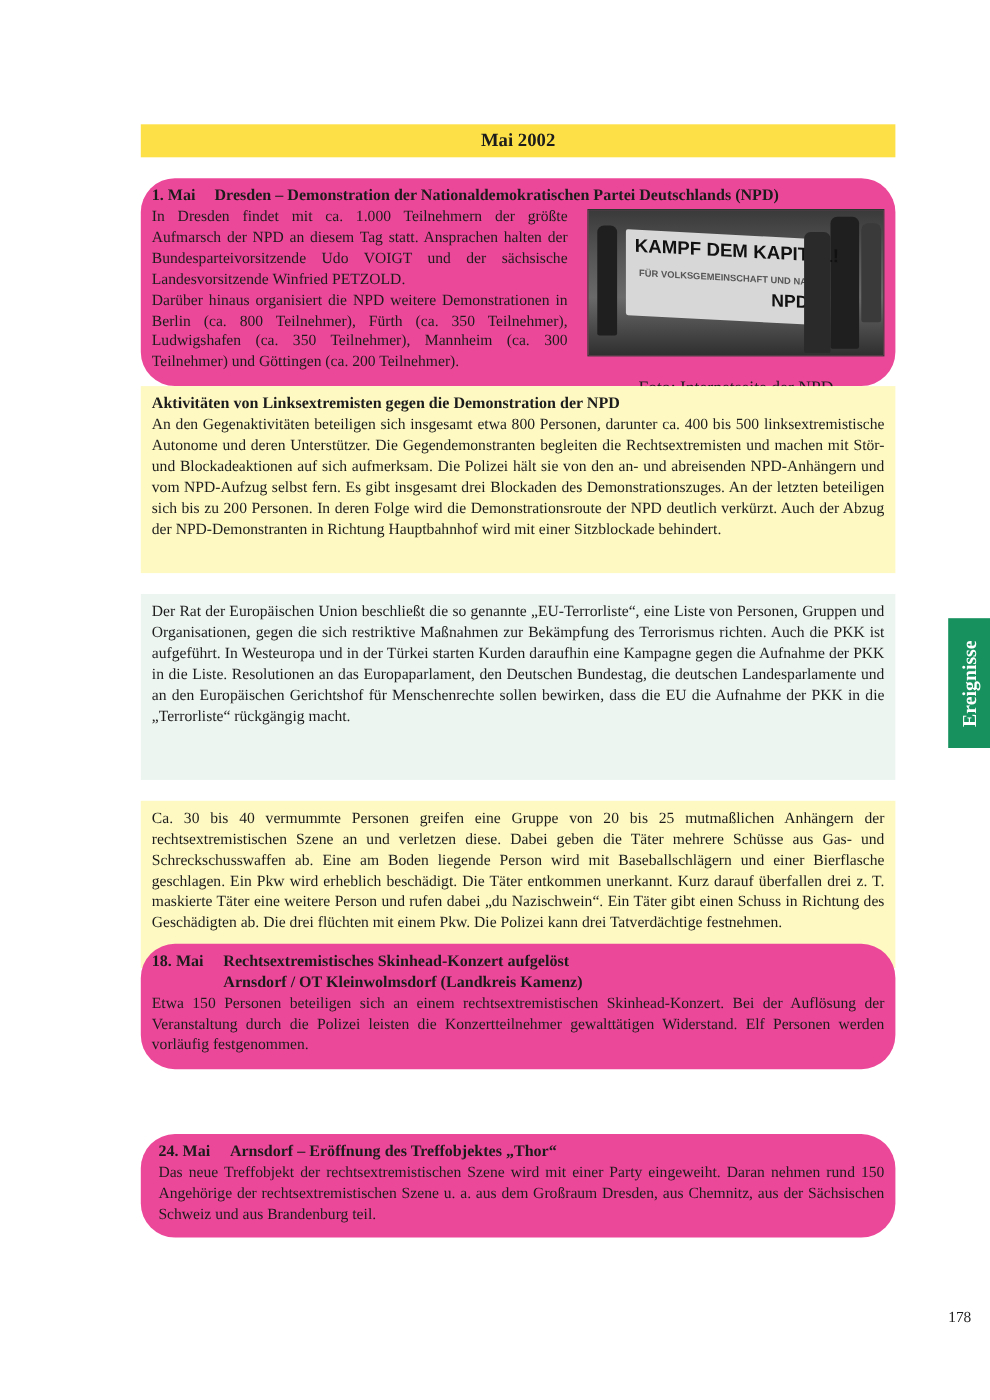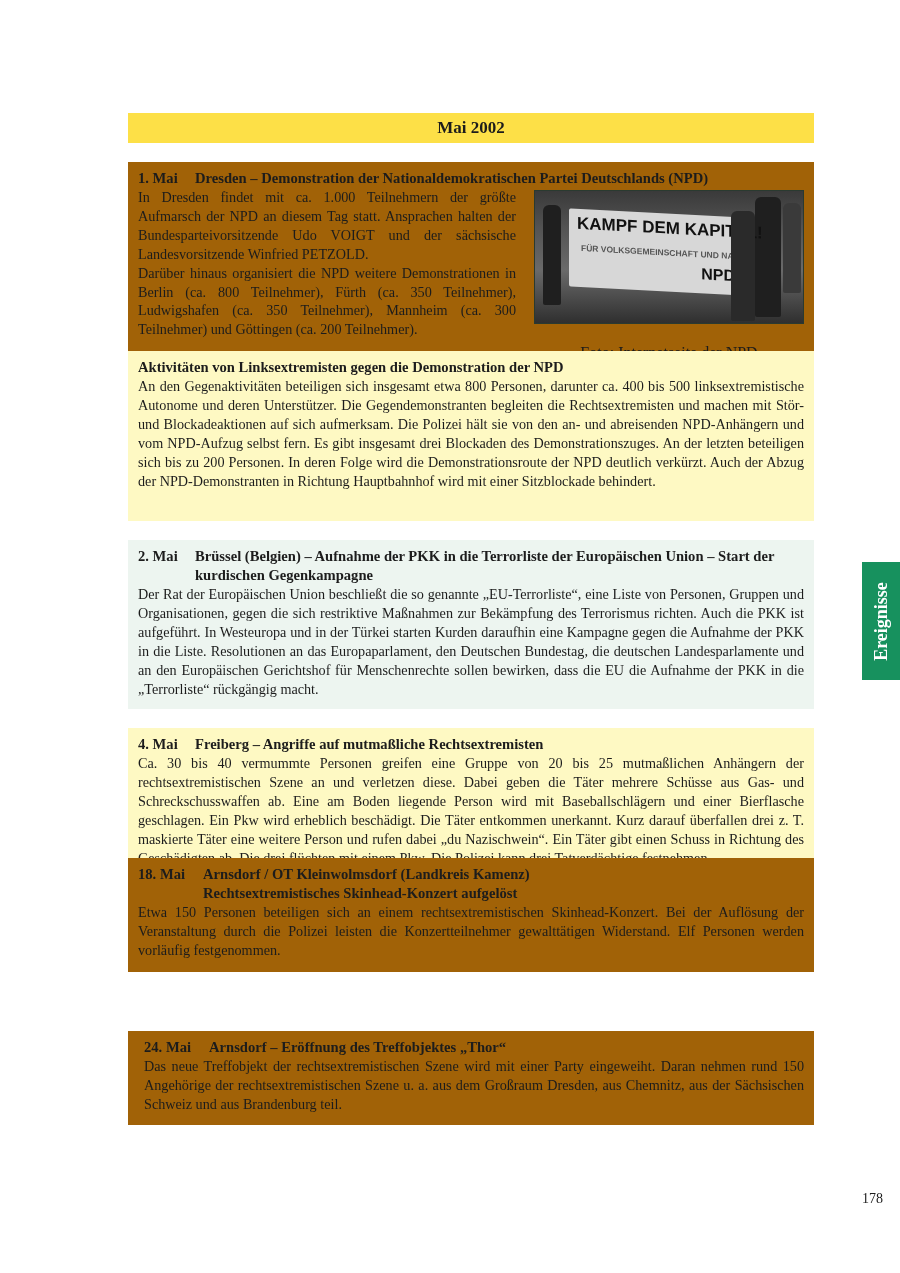--- a/index.html
+++ b/index.html
@@ -2,21 +2,21 @@
 <html><head>
 <meta charset="utf-8">
 <style>
   html, body { margin:0; padding:0; }
   body { width:900px; height:1273px; background:#ffffff; position:relative; overflow:hidden;
          font-family:"Liberation Serif", "DejaVu Serif", serif; color:#1c1c1c; }
   .month-bar { position:absolute; left:128px; top:113px; width:686px; height:30px; background:#fde047;
                text-align:center; font-weight:bold; font-size:17px; line-height:30px; }
   .box { position:absolute; left:128px; width:686px; box-sizing:border-box; padding:7px 10px 6px 10px;
          font-size:14.2px; line-height:18.9px; }
-  .dark { background:#a16207; }
+  .dark { background:#ec4899;border-radius:31px; }
   .light { background:#fef9c3; }
   .pale { background:#edf5f0; }
   .head { font-weight:bold; font-size:14.6px; line-height:19px; display:flex; }
   .head .date { flex:0 0 auto; white-space:nowrap; }
   .head .titles { flex:1 1 auto; }
   .p { text-align:justify; margin:0; }
   #b1 { top:162px; height:189px; }
   #b1b { top:351px; height:170px; padding-top:7px; }
   #b2 { top:540px; height:169px; }
   #b3 { top:728px; height:152px; }
@@ -74,41 +74,33 @@
   </div>
 </section>
 <section class="box light" id="b1b">
   <div class="head">
       <span class="titles">Aktivitäten von Linksextremisten gegen die Demonstration der NPD</span>
     </div>
   <p class="p">An den Gegenaktivitäten beteiligen sich insgesamt etwa 800 Personen, darunter ca. 400 bis 500 linksextremistische Autonome und deren Unterstützer. Die Gegendemonstranten begleiten die Rechtsextremisten und machen mit Stör- und Blockadeaktionen auf sich aufmerksam. Die Polizei hält sie von den an- und abreisenden NPD-Anhängern und vom NPD-Aufzug selbst fern. Es gibt insgesamt drei Blockaden des Demonstrationszuges. An der letzten beteiligen sich bis zu 200 Personen. In deren Folge wird die Demonstrationsroute der NPD deutlich verkürzt. Auch der Abzug der NPD-Demonstranten in Richtung Hauptbahnhof wird mit einer Sitzblockade behindert.</p>
 </section>
 
 <section class="box pale" id="b2">
-  <div class="head">
-    <span class="date" style="width:57px">2. Mai</span>
-    <span class="titles">Brüssel (Belgien) – Aufnahme der PKK in die Terrorliste der Europäischen Union  – Start der kurdischen Gegenkampagne</span>
-  </div>
   <p class="p">Der Rat der Europäischen Union beschließt die so genannte „EU-Terrorliste“, eine Liste von Personen, Gruppen und Organisationen, gegen die sich restriktive Maßnahmen zur Bekämpfung des Terrorismus richten. Auch die PKK ist aufgeführt. In Westeuropa und in der Türkei starten Kurden daraufhin eine Kampagne gegen die Aufnahme der PKK in die Liste. Resolutionen an das Europaparlament, den Deutschen Bundestag, die deutschen Landesparlamente und an den Europäischen Gerichtshof für Menschenrechte sollen bewirken, dass die EU die Aufnahme der PKK in die „Terrorliste“ rückgängig macht.</p>
 </section>
 
 <section class="box light" id="b3">
-  <div class="head">
-    <span class="date" style="width:57px">4. Mai</span>
-    <span class="titles">Freiberg – Angriffe auf mutmaßliche Rechtsextremisten</span>
-  </div>
   <p class="p">Ca. 30 bis 40 vermummte Personen greifen eine Gruppe von 20 bis 25 mutmaßlichen Anhängern der rechtsextremistischen Szene an und verletzen diese. Dabei geben die Täter mehrere Schüsse aus Gas- und Schreckschusswaffen ab. Eine am Boden liegende Person wird mit Baseballschlägern und einer Bierflasche geschlagen. Ein Pkw wird erheblich beschädigt. Die Täter entkommen unerkannt. Kurz darauf überfallen drei z. T. maskierte Täter eine weitere Person und rufen dabei „du Nazischwein“. Ein Täter gibt einen Schuss in Richtung des Geschädigten ab. Die drei flüchten mit einem Pkw. Die Polizei kann drei Tatverdächtige festnehmen.</p>
 </section>
 
 <section class="box dark" id="b4">
   <div class="head">
     <span class="date" style="width:65px">18. Mai</span>
     <span class="titles">
+      <div>Rechtsextremistisches Skinhead-Konzert aufgelöst</div>
       <div>Arnsdorf / OT Kleinwolmsdorf (Landkreis Kamenz)</div>
-      <div>Rechtsextremistisches Skinhead-Konzert aufgelöst</div>
     </span>
   </div>
   <p class="p">Etwa 150 Personen beteiligen sich an einem rechtsextremistischen Skinhead-Konzert. Bei der Auflösung der Veranstaltung durch die Polizei leisten die Konzertteilnehmer gewalttätigen Widerstand. Elf Personen werden vorläufig festgenommen.</p>
 </section>
 
 <section class="box dark" id="b5">
   <div class="head">
     <span class="date" style="width:65px">24. Mai</span>
     <span class="titles">Arnsdorf – Eröffnung des Treffobjektes „Thor“</span>
   </div>

